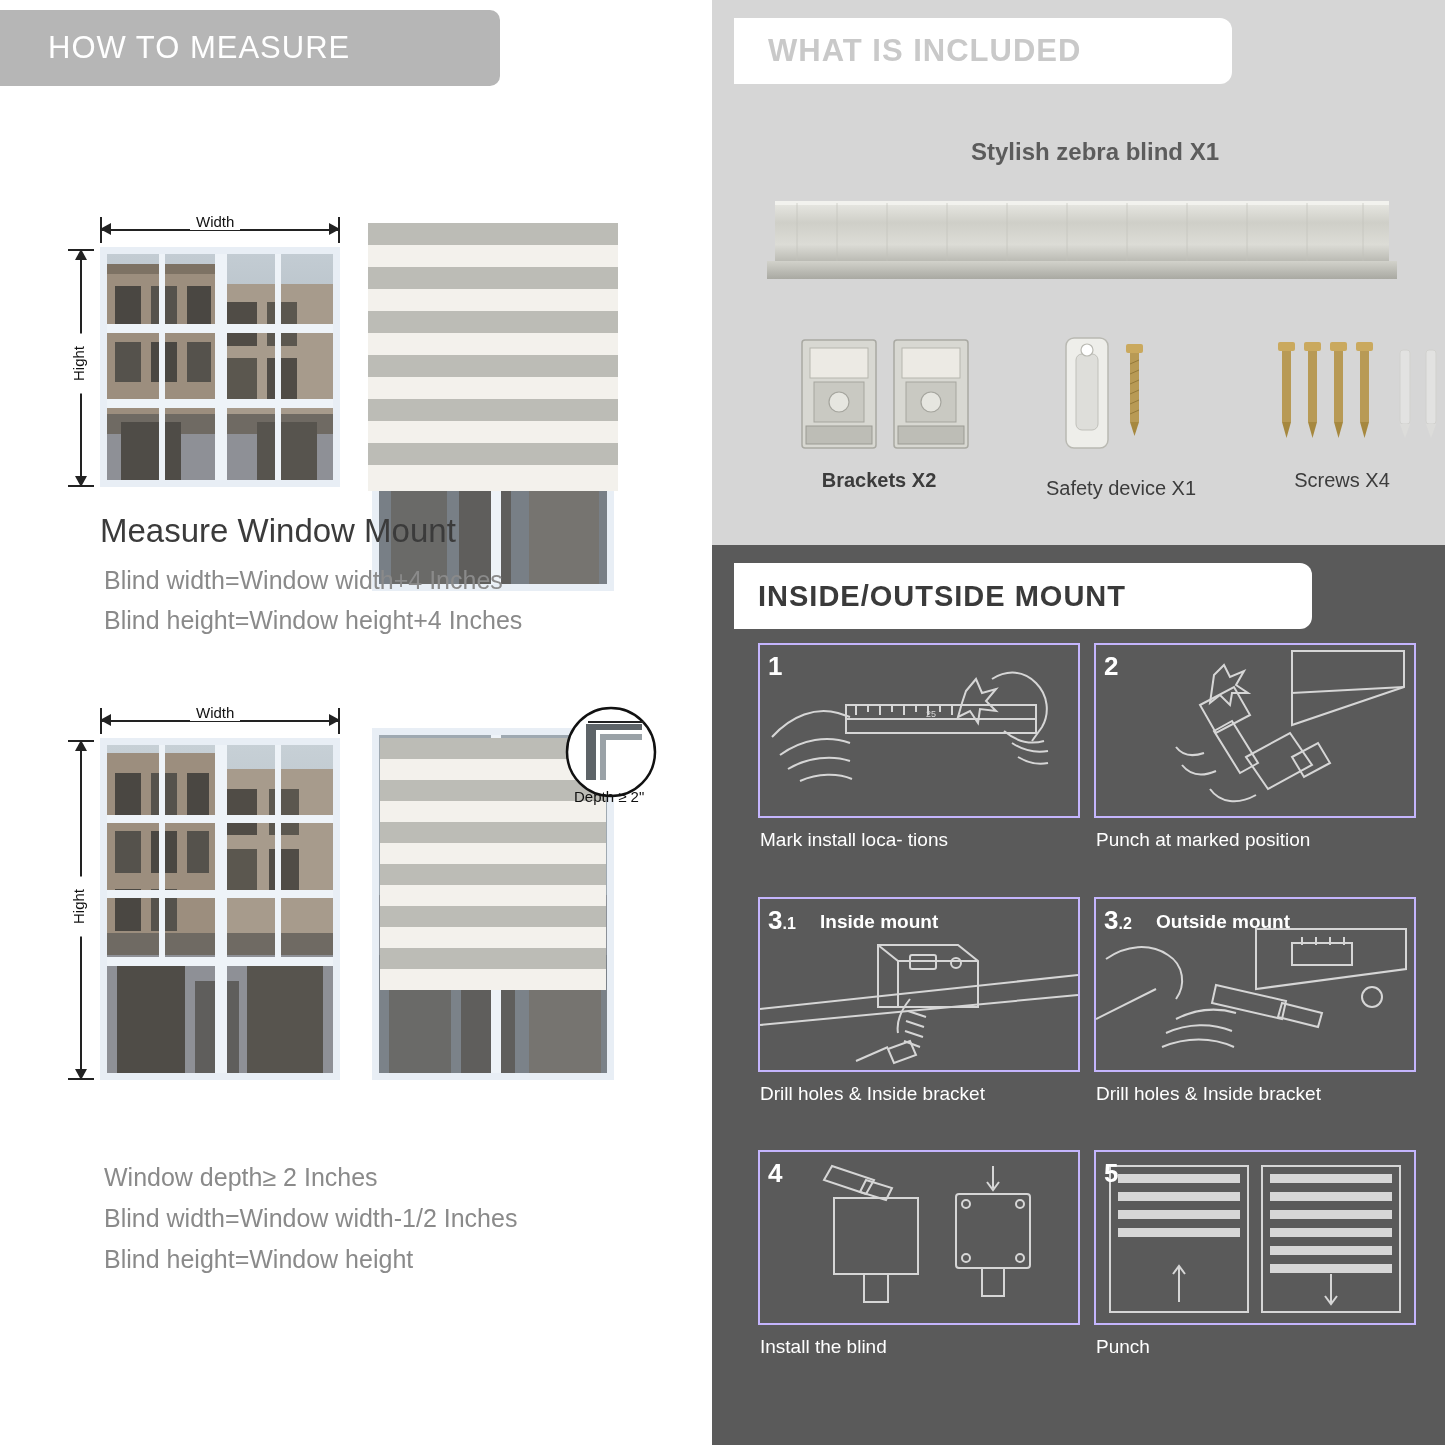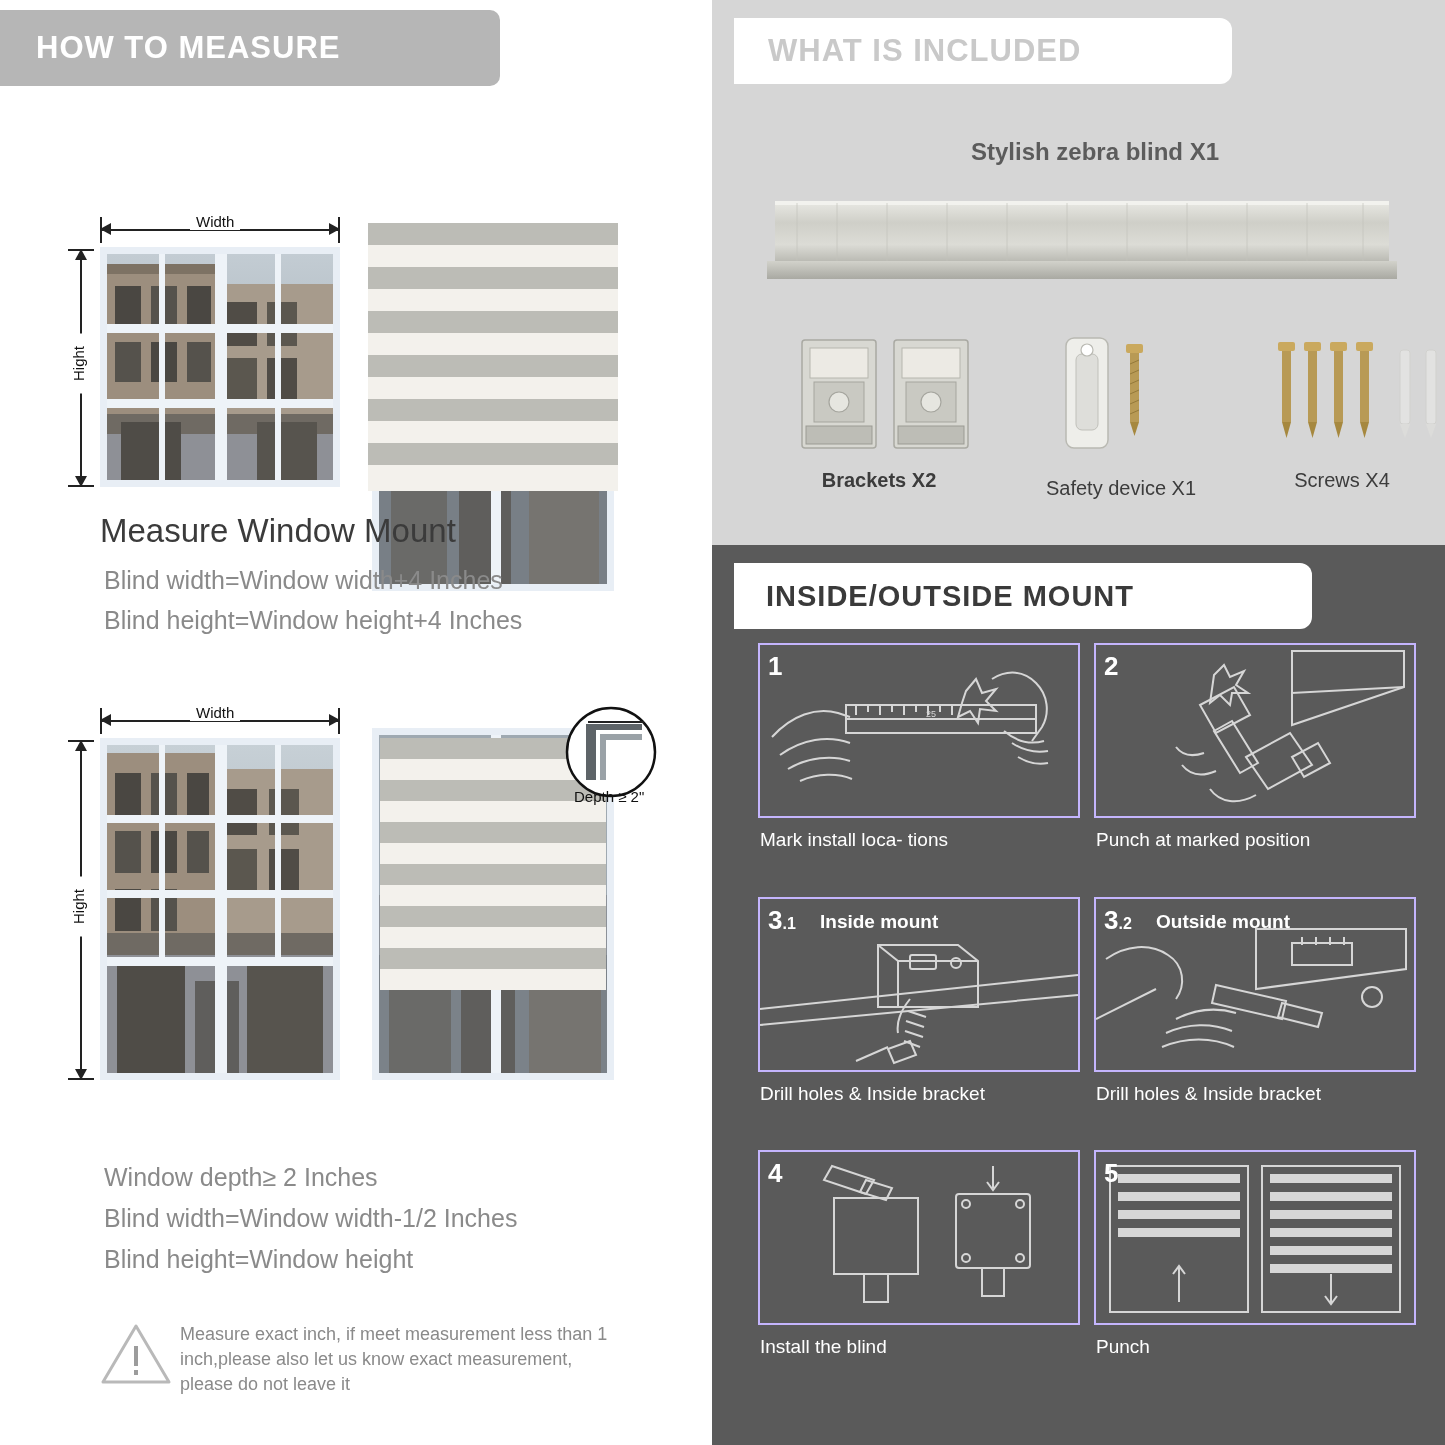--- a/index.html
+++ b/index.html
@@ -14,23 +14,23 @@
 
   
   .left-col {
     position: absolute; left: 0; top: 0;
     width: 712px; height: 1445px;
     background: #ffffff;
   }
   .banner {
     position: absolute;
     display: flex; align-items: center;
-    padding-left: 36px;
+    padding-left: 48px;
     color: #ffffff;
-    font-size: 31px; font-weight: bold;
+    font-size: 31px; font-weight: normal;
     letter-spacing: 1px;
   }
   .banner-measure {
     left: 0; top: 10px; width: 500px; height: 76px;
     background: #b6b6b6;
     border-top-right-radius: 10px; border-bottom-right-radius: 10px;
   }
 
   .measure-block { position: absolute; left: 0; width: 712px; }
   .win-img {
@@ -115,21 +115,21 @@
   .right-bot {
     position: absolute; left: 712px; top: 545px;
     width: 733px; height: 900px;
     background: #5a5a5a;
   }
   .banner-mount {
     position: absolute; left: 22px; top: 18px;
     width: 578px; height: 66px;
     background: #ffffff;
     border-top-right-radius: 12px; border-bottom-right-radius: 12px;
-    display: flex; align-items: center; padding-left: 32px;
+    display: flex; align-items: center; padding-left: 24px;
     color: #3a3a3a; font-size: 29px; font-weight: bold; letter-spacing: 1px;
   }
   .step {
     position: absolute;
   }
   .step-art {
     position: absolute; left: 0; top: 0;
     border: 2px solid #c4b5fd;
     width: 100%; height: 175px;
     overflow: hidden;
@@ -344,28 +344,20 @@
         <path d="M44 34 L86 34 L86 40 L50 40 L50 80 L44 80 Z" fill="#9aa2a7"></path>
         <path d="M32 22 L88 22" stroke="#222" stroke-width="2" fill="none"></path>
       </svg>
       <div class="dim-label" style="left:574px; top:88px; font-size:15px;">Depth ≥ 2"</div>
     </div>
 
     <div class="mount-line" style="top:1163px;">Window depth≥ 2 Inches</div>
     <div class="mount-line" style="top:1204px;">Blind width=Window width-1/2 Inches</div>
     <div class="mount-line" style="top:1245px;">Blind height=Window height</div>
 
-    <div class="warn-box" style="top:1320px; width:530px; height:90px;">
-      <svg class="warn-tri" viewBox="0 0 72 66">
-        <path d="M36 6 L69 62 L3 62 Z" fill="none" stroke="#b9b9b9" stroke-width="3" stroke-linejoin="round"></path>
-        <rect x="34" y="26" width="4" height="20" fill="#9c9c9c"></rect>
-        <rect x="34" y="50" width="4" height="5" fill="#9c9c9c"></rect>
-      </svg>
-      <div class="warn-text">Measure exact inch, if meet measurement less than 1 inch,please also let us know exact measurement, please do not leave it</div>
-    </div>
   </div>
 
   <div class="right-top">
     <div class="banner-included">
       <span>WHAT IS INCLUDED</span>
     </div>
 
     <div class="incl-title">Stylish zebra blind X1</div>
 
     <svg class="headrail" viewBox="0 0 630 95" preserveAspectRatio="none">

